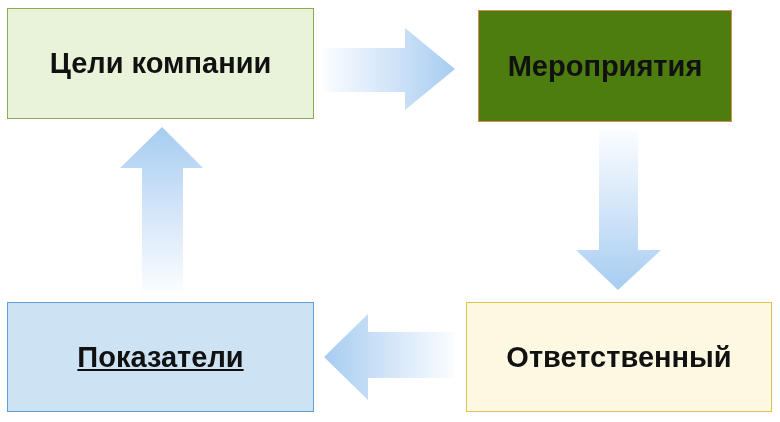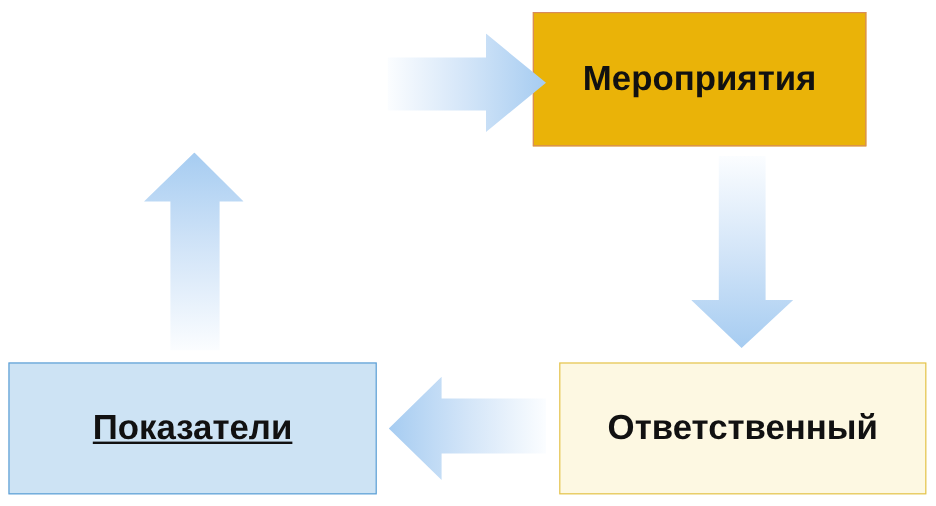--- a/index.html
+++ b/index.html
@@ -26,22 +26,22 @@
     font-size: 29px;
     color: #111111;
     letter-spacing: 0px;
   }
   .node-goals {
     left: 7px; top: 8px; width: 307px; height: 111px;
     background: #e8f3da;
     border: 1.5px solid #8aab55;
   }
   .node-activities {
-    left: 444px; top: 10px; width: 278px; height: 112px;
-    background: #eab308;
+    left: 478px; top: 10px; width: 254px; height: 112px;
+    background: #4d7c0f;
     border: 1.5px solid #d88c5c;
   }
   .node-indicators {
     left: 7px; top: 302px; width: 307px; height: 110px;
     background: #cde3f4;
     border: 1.5px solid #5ea0d6;
     text-decoration: underline;
   }
   .node-responsible {
     left: 466px; top: 302px; width: 306px; height: 110px;
@@ -55,20 +55,23 @@
   .arrow-right { left: 323px; top: 28px; }
   .arrow-down  { left: 576px; top: 130px; }
   .arrow-left  { left: 324px; top: 314px; }
   .arrow-up    { left: 120px; top: 127px; }
 </style>
 </head>
 <body>
 
 <div class="canvas">
 
+  <div class="node node-goals">
+    <span>Цели компании</span>
+  </div>
 
   <div class="node node-activities">
     <span>Мероприятия</span>
   </div>
 
   <div class="node node-responsible">
     <span>Ответственный</span>
   </div>
 
   <div class="node node-indicators">

